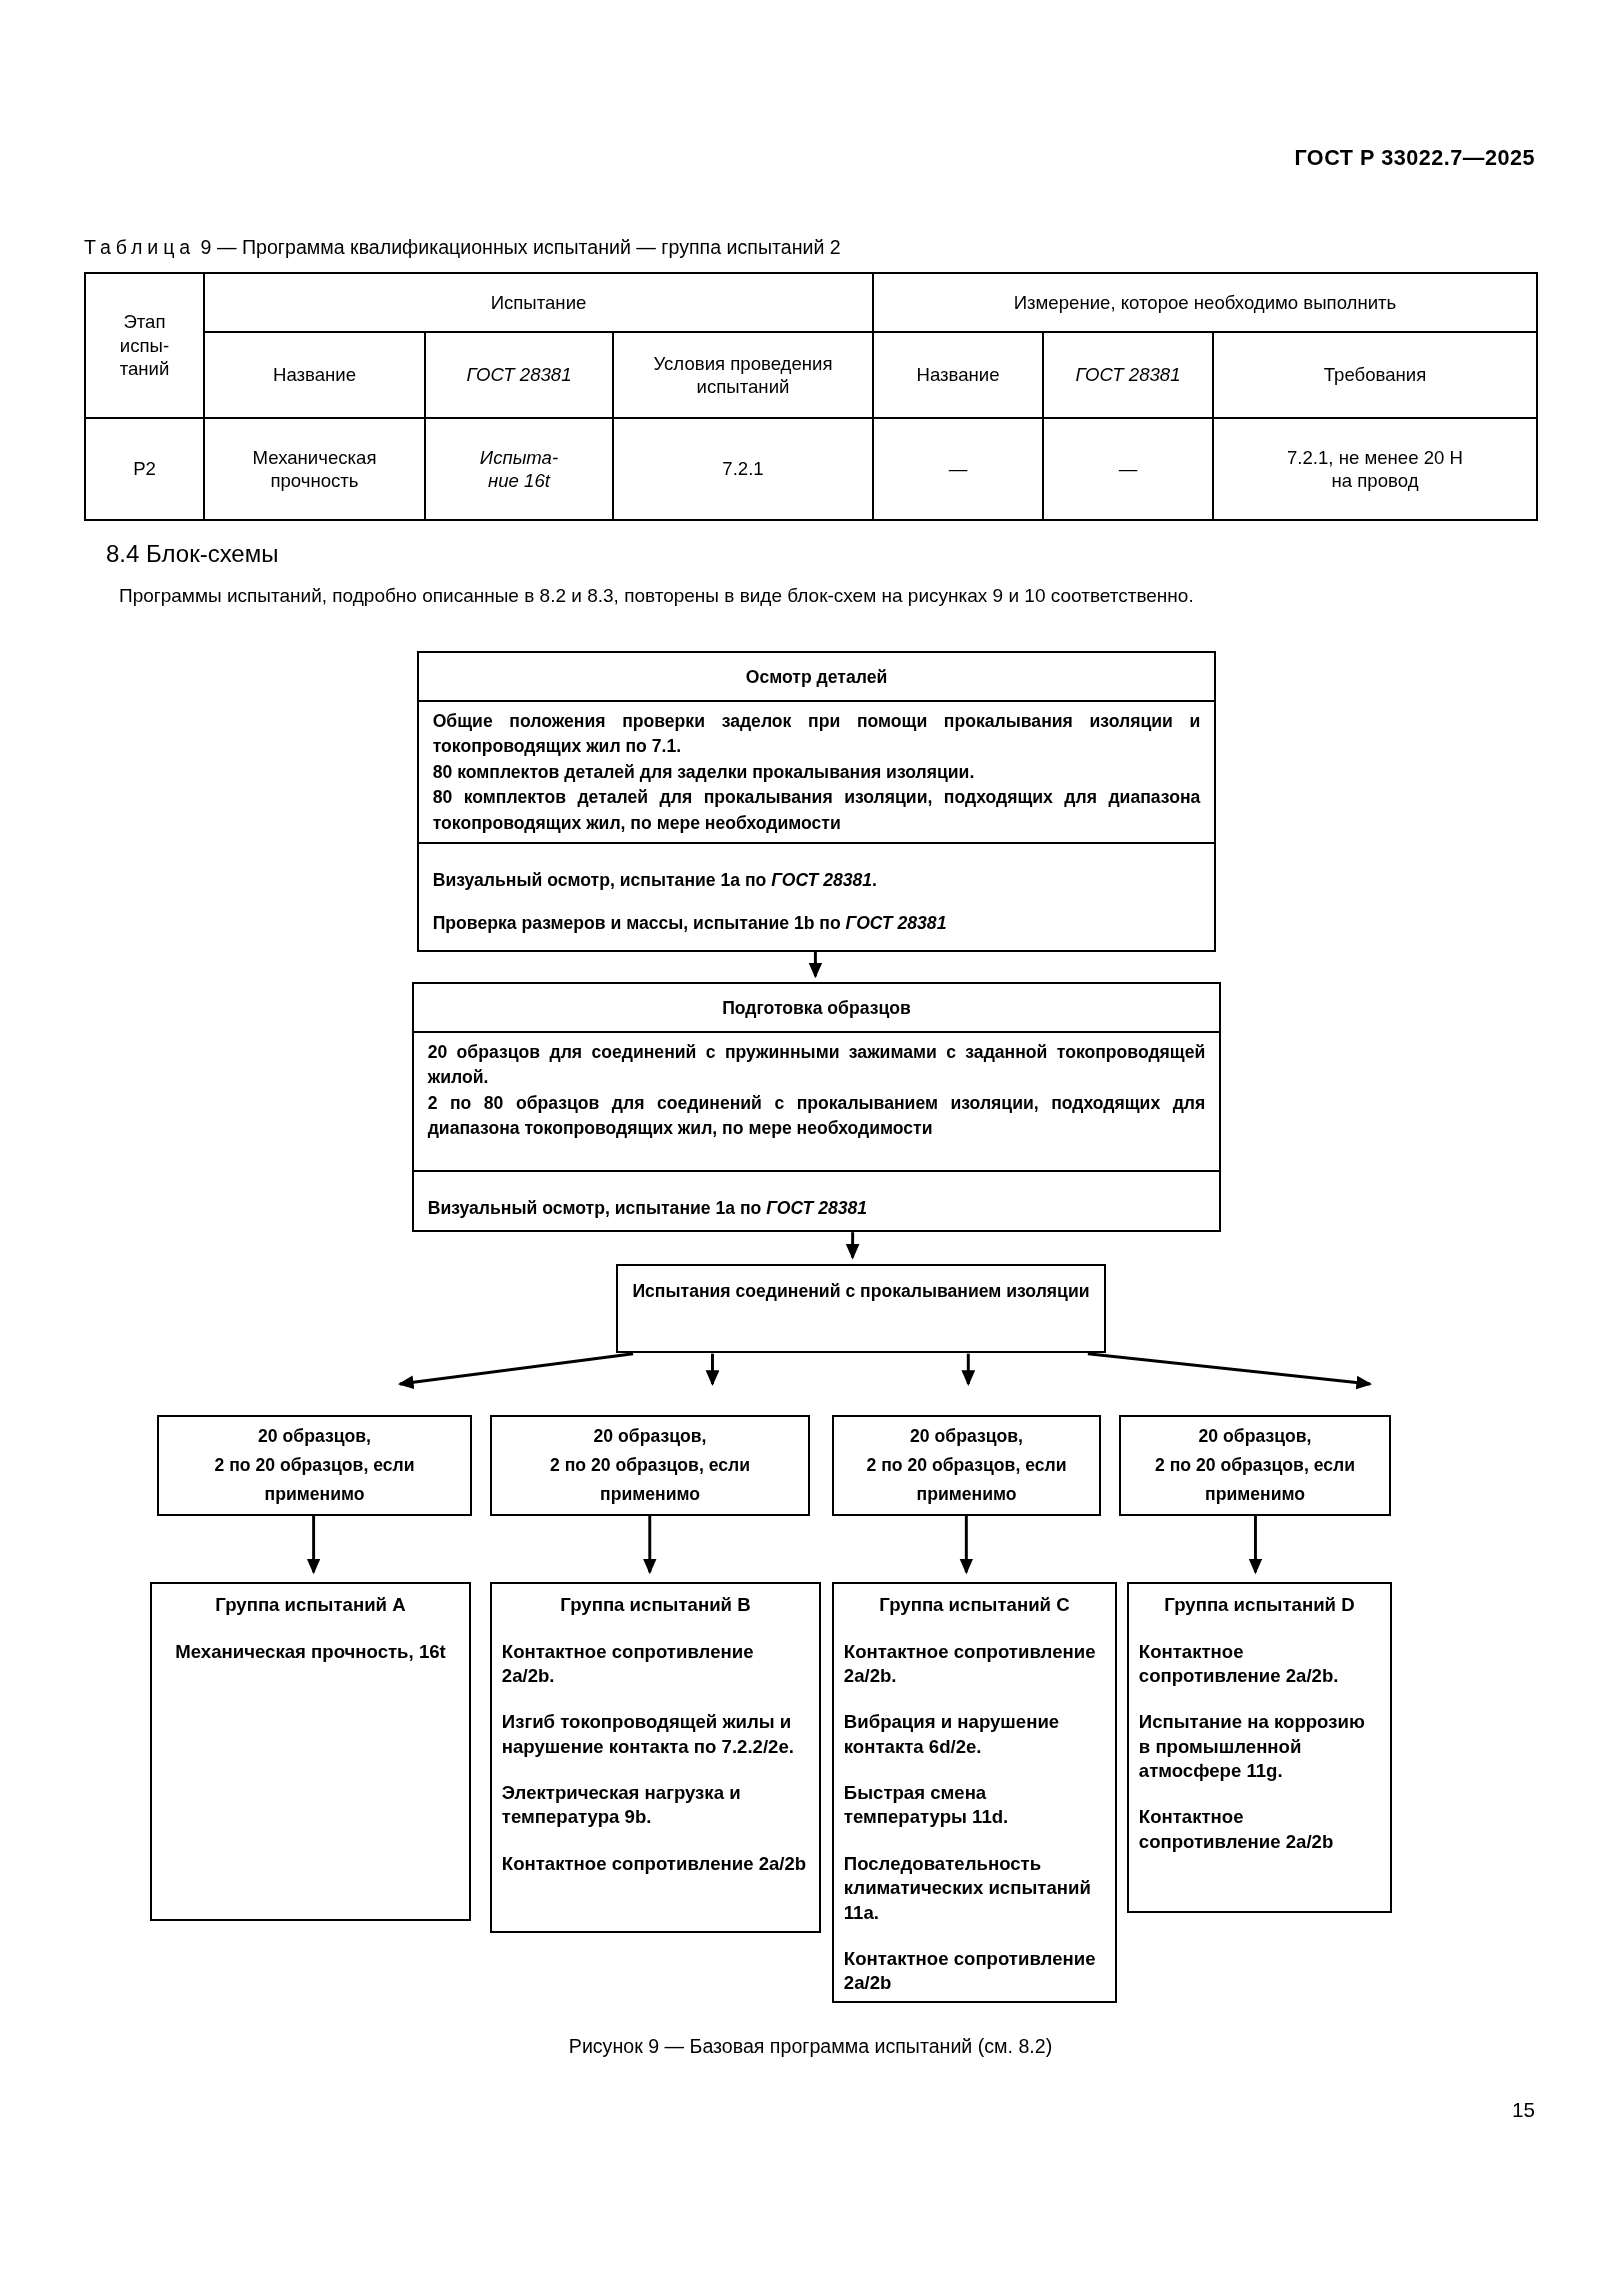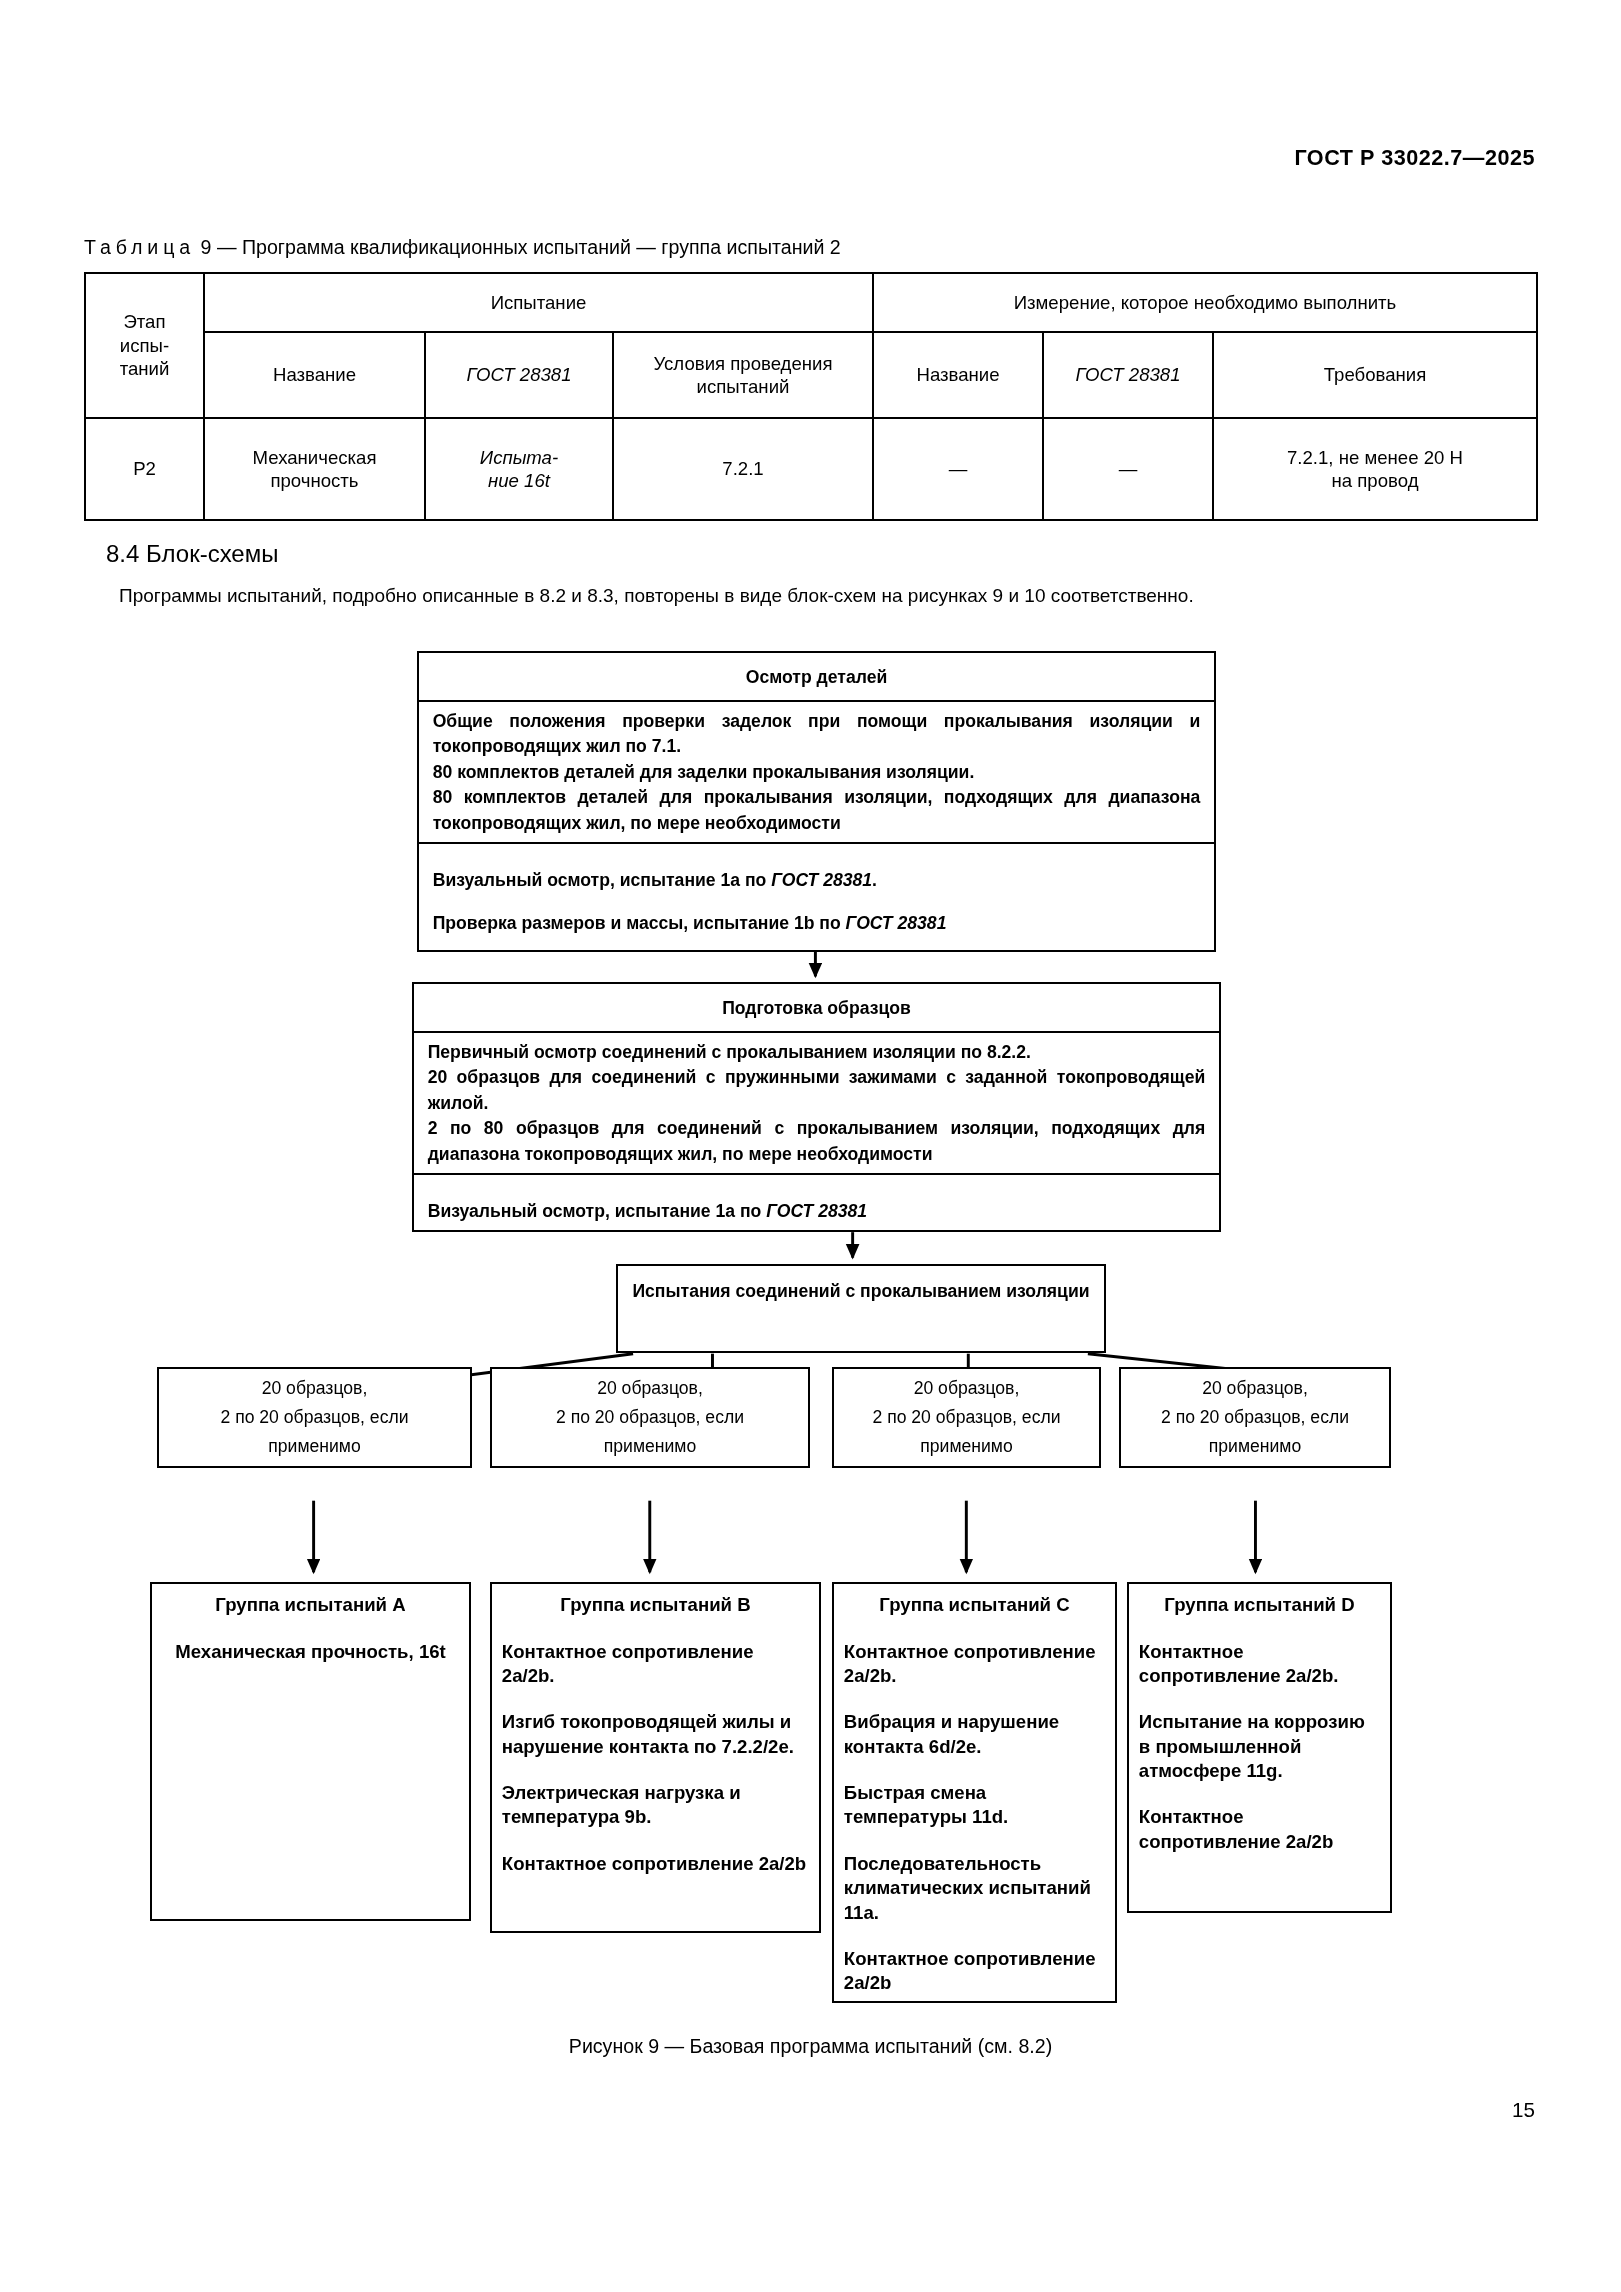--- a/index.html
+++ b/index.html
@@ -98,25 +98,25 @@
   }
   .fsec { border-top: 2.9px solid #000; padding: 6.9px 13.7px 5.9px; }
   .fsec.fbody { min-height: 141px; }
   .fentry { text-align: justify; line-height: 25.5px; }
   .ffooter p { line-height: 27.4px; margin-top: 16px; text-align: left; }
 
   .fbox3-title { text-align: center; padding: 11.8px 9.8px 0; line-height: 27.4px; }
 
   .sbox {
     position: absolute;
-    top: 720px;
+    top: 768px;
     height: 101px;
     border: 2.9px solid #000;
     background: #fff;
-    font-weight: normal;
+    font-weight: bold;
     font-size: 17.6px;
     text-align: center;
     white-space: pre-line;
     line-height: 29px;
     padding-top: 4.9px;
   }
 
   .gbox {
     position: absolute;
     top: 935px;
@@ -234,21 +234,20 @@
     </div>
     <div class="fsec ffooter">
       <p><span>Визуальный осмотр, испытание 1a по </span><span class="it">ГОСТ 28381</span><span>.</span></p>
       <p><span>Проверка размеров и массы, испытание 1b по </span><span class="it">ГОСТ 28381</span><span></span></p>
     </div>
   </div>
 
   <div class="fbox" style="left:412px; top:335px; width:809px; height:250px">
     <div class="ftitle">Подготовка образцов</div>
     <div class="fsec fbody" style="min-height:139px">
-      <p class="fentry">Первичный осмотр соединений с прокалыванием изоляции по 8.2.2.</p>
       <p class="fentry">20 образцов для соединений с пружинными зажимами с заданной токопроводящей жилой.</p>
       <p class="fentry">2 по 80 образцов для соединений с прокалыванием изоляции, подходящих для диапазона токопроводящих жил, по мере необходимости</p>
     </div>
     <div class="fsec ffooter">
       <p><span>Визуальный осмотр, испытание 1a по </span><span class="it">ГОСТ 28381</span><span></span></p>
     </div>
   </div>
 
   <div class="fbox" style="left:616px; top:617px; width:490px; height:89px">
     <div class="fbox3-title">Испытания соединений с прокалыванием изоляции</div>

